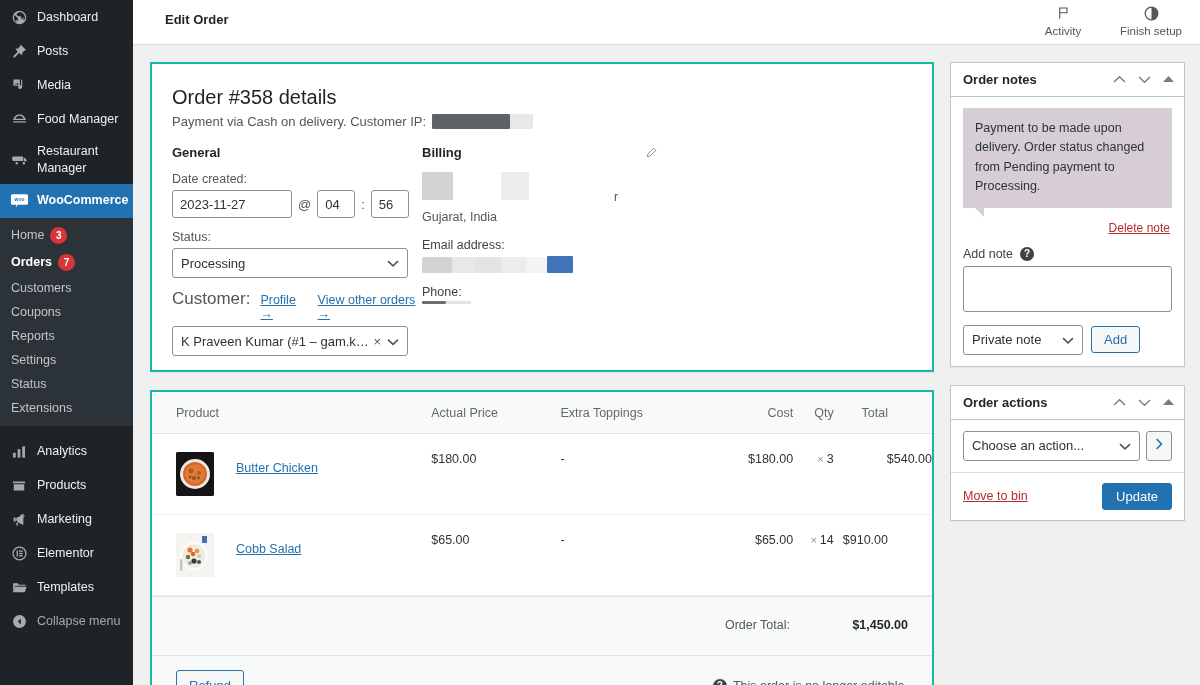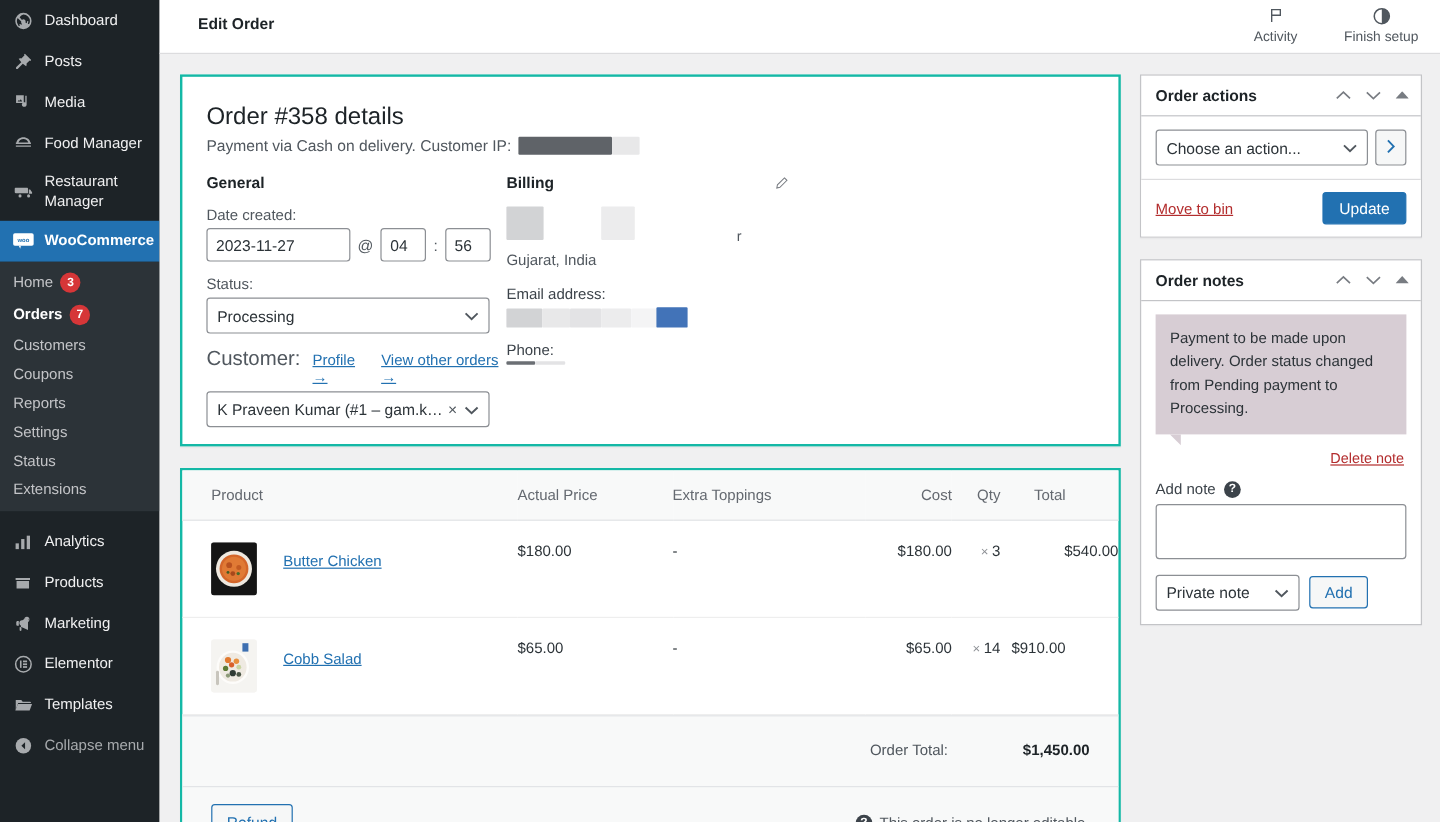--- a/index.html
+++ b/index.html
@@ -755,20 +755,71 @@
           <span>This order is no longer editable.</span>
         </div>
       </div>
     </div>
   </div>
 
   <div class="col-side">
 
     <div class="pbox">
       <div class="pbox-head">
+        <span class="pbox-title">Order notes</span>
+        <span class="pbox-ctrls">
+          <span>
+            <svg width="13" height="9" viewBox="0 0 13 9" fill="none" stroke="currentColor" stroke-width="1.4">
+                <path d="M1 7L6.5 1.8 12 7"></path>
+              </svg>
+          </span>
+          <span>
+            <svg width="13" height="9" viewBox="0 0 13 9" fill="none" stroke="currentColor" stroke-width="1.4">
+                <path d="M1 2l5.5 5.2L12 2"></path>
+              </svg>
+          </span>
+          <span>
+            <svg width="11" height="7" viewBox="0 0 11 7" fill="currentColor">
+                <path d="M5.5 0L11 6H0z"></path>
+              </svg>
+          </span>
+        </span>
+      </div>
+      <div class="pbox-body">
+        <div class="note-item">
+          <div class="note-bubble">Payment to be made upon delivery. Order status changed from Pending payment to Processing.</div>
+          <div class="note-meta">
+            <span class="del-note">Delete note</span>
+          </div>
+        </div>
+
+        <div class="addnote-label">
+          <span>Add note</span>
+          <span class="help-ico">?</span>
+        </div>
+        <textarea class="ta" style=""></textarea>
+
+        <div class="addnote-row">
+          <div class="sel-wrap">
+            <select class="sel">
+              <option>Private note</option>
+            </select>
+            <span class="sel-arrow">
+              <svg width="12" height="8" viewBox="0 0 12 8" fill="none" stroke="#50575e" stroke-width="1.6">
+                  <path d="M1 1.6L6 6.4l5-4.8"></path>
+                </svg>
+            </span>
+          </div>
+          <button class="btn-add">Add</button>
+        </div>
+      </div>
+    </div>
+
+    <div class="pbox">
+      <div class="pbox-head">
         <span class="pbox-title">Order actions</span>
         <span class="pbox-ctrls">
           <span>
             <svg width="13" height="9" viewBox="0 0 13 9" fill="none" stroke="currentColor" stroke-width="1.4">
                 <path d="M1 7L6.5 1.8 12 7"></path>
               </svg>
           </span>
           <span>
             <svg width="13" height="9" viewBox="0 0 13 9" fill="none" stroke="currentColor" stroke-width="1.4">
                 <path d="M1 2l5.5 5.2L12 2"></path>
@@ -801,65 +852,14 @@
             </span>
           </span>
         </div>
       </div>
       <div class="pbox-footer">
         <span class="bin-link">Move to bin</span>
         <button class="btn-primary">Update</button>
       </div>
     </div>
 
-    <div class="pbox">
-      <div class="pbox-head">
-        <span class="pbox-title">Order notes</span>
-        <span class="pbox-ctrls">
-          <span>
-            <svg width="13" height="9" viewBox="0 0 13 9" fill="none" stroke="currentColor" stroke-width="1.4">
-                <path d="M1 7L6.5 1.8 12 7"></path>
-              </svg>
-          </span>
-          <span>
-            <svg width="13" height="9" viewBox="0 0 13 9" fill="none" stroke="currentColor" stroke-width="1.4">
-                <path d="M1 2l5.5 5.2L12 2"></path>
-              </svg>
-          </span>
-          <span>
-            <svg width="11" height="7" viewBox="0 0 11 7" fill="currentColor">
-                <path d="M5.5 0L11 6H0z"></path>
-              </svg>
-          </span>
-        </span>
-      </div>
-      <div class="pbox-body">
-        <div class="note-item">
-          <div class="note-bubble">Payment to be made upon delivery. Order status changed from Pending payment to Processing.</div>
-          <div class="note-meta">
-            <span class="del-note">Delete note</span>
-          </div>
-        </div>
-
-        <div class="addnote-label">
-          <span>Add note</span>
-          <span class="help-ico">?</span>
-        </div>
-        <textarea class="ta" style=""></textarea>
-
-        <div class="addnote-row">
-          <div class="sel-wrap">
-            <select class="sel">
-              <option>Private note</option>
-            </select>
-            <span class="sel-arrow">
-              <svg width="12" height="8" viewBox="0 0 12 8" fill="none" stroke="#50575e" stroke-width="1.6">
-                  <path d="M1 1.6L6 6.4l5-4.8"></path>
-                </svg>
-            </span>
-          </div>
-          <button class="btn-add">Add</button>
-        </div>
-      </div>
-    </div>
-
   </div>
 </div>
 
 </body></html>

